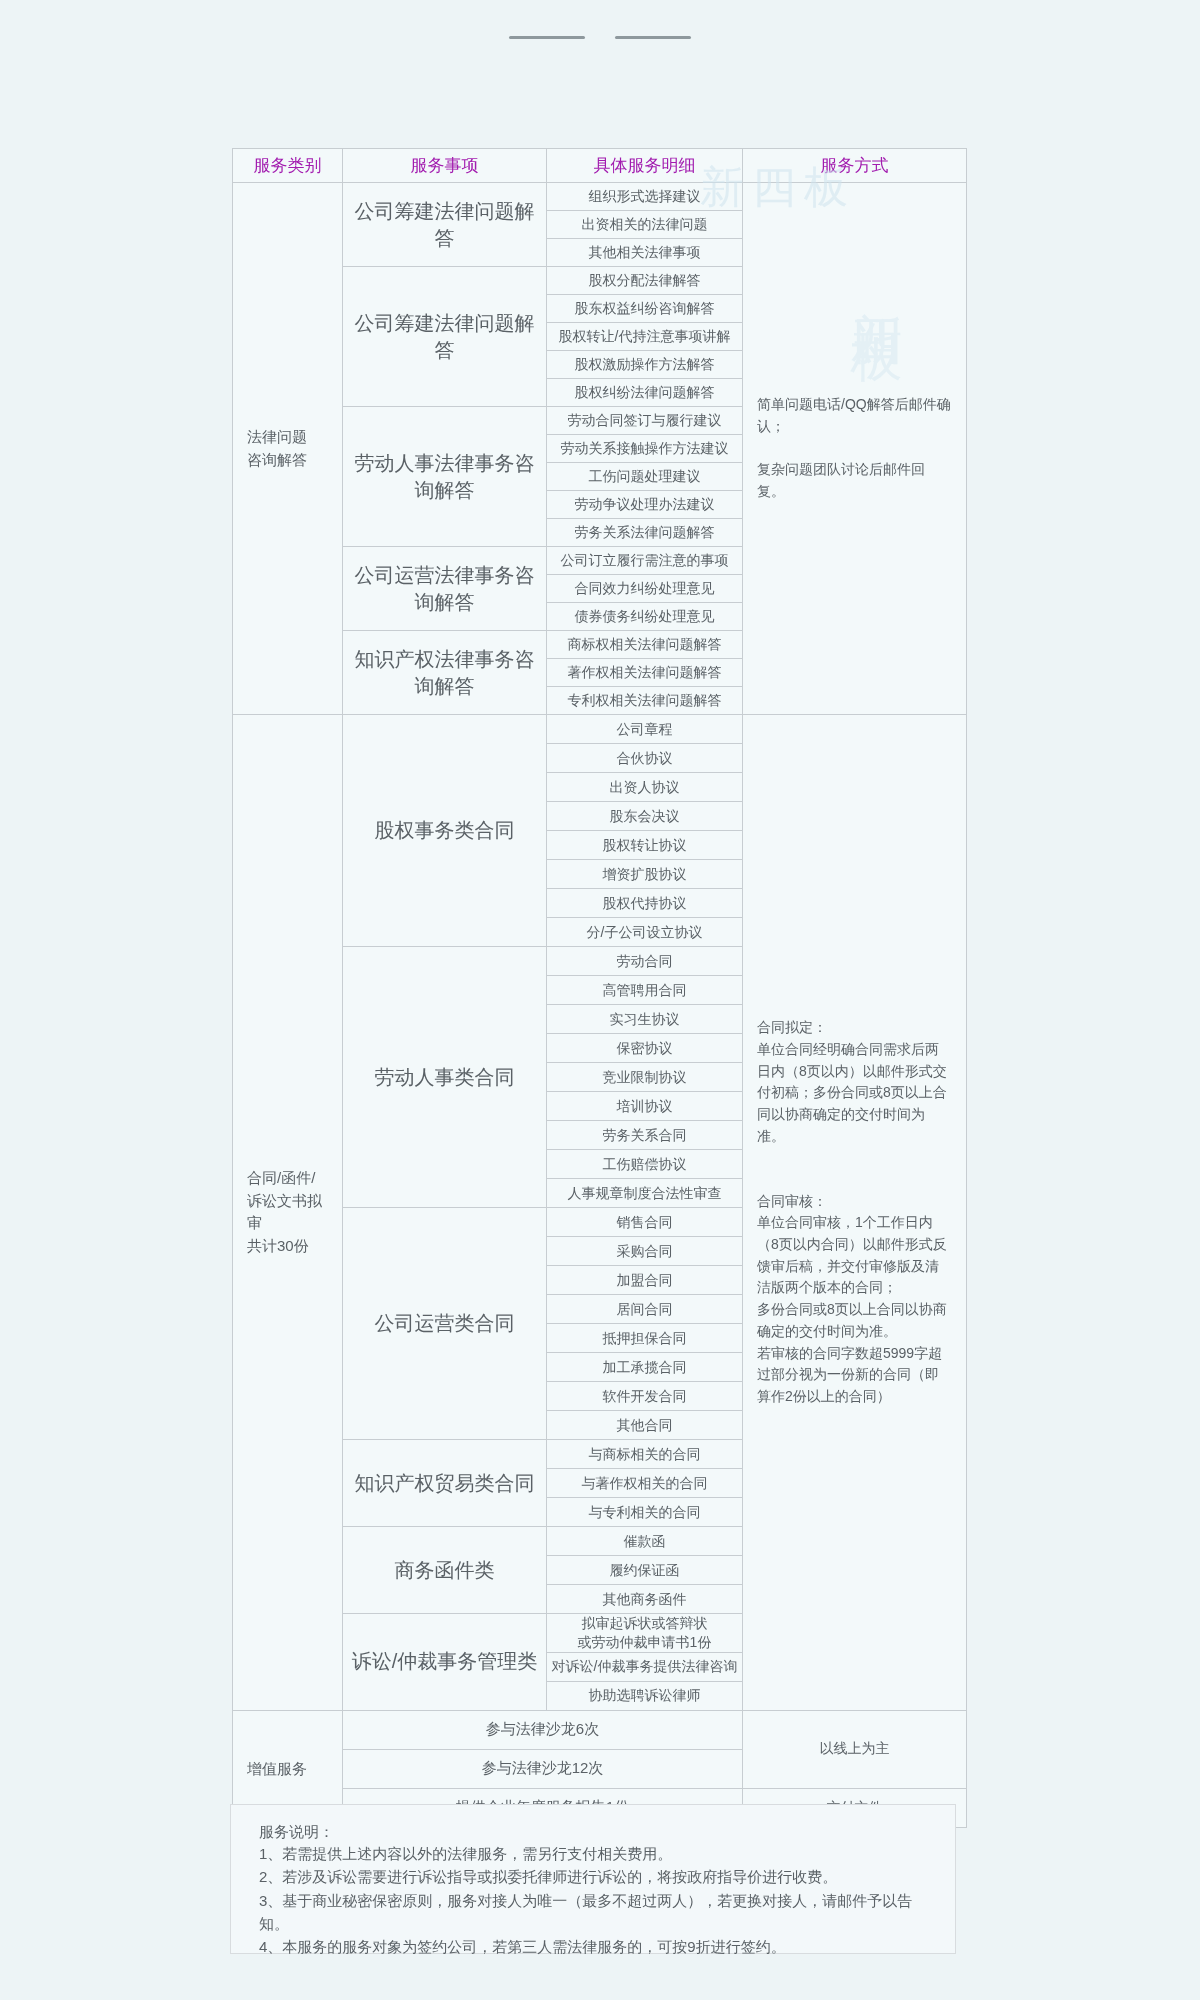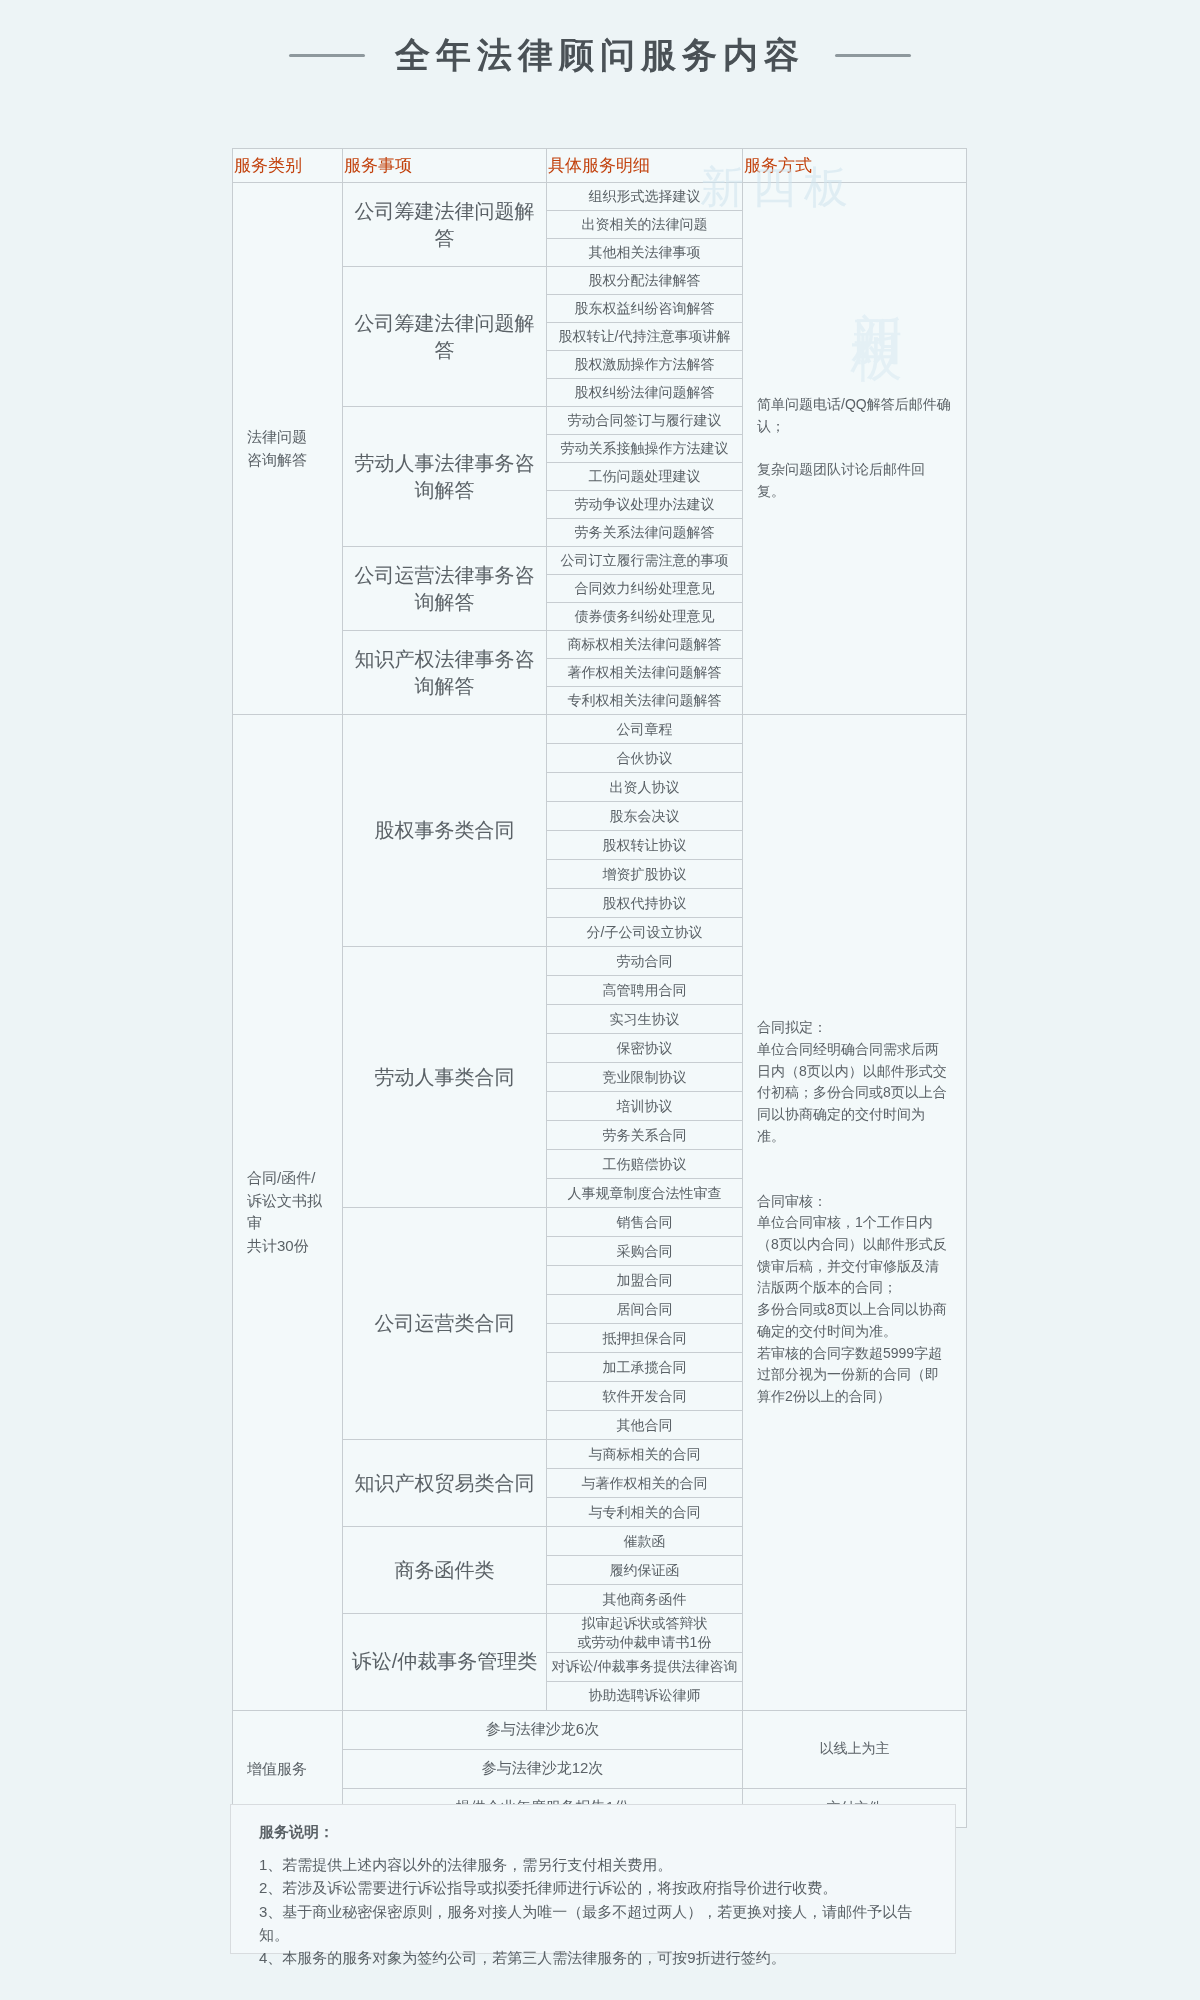--- a/index.html
+++ b/index.html
@@ -34,21 +34,21 @@
   .service-table col.c1{width:110px;}
   .service-table col.c2{width:204px;}
   .service-table col.c3{width:196px;}
   .service-table col.c4{width:224px;}
   .service-table th,.service-table td{
     border:1px solid #c7cdd1;
     background:#f3f9fa;
     font-weight:400;
   }
   .service-table th{
-    height:31px;font-size:17px;color:#c2410c;text-align:left;
+    height:31px;font-size:17px;color:#a21caf;text-align:center;
   }
   .cell{font-size:14px;color:#5a6166;}
   .category-cell{
     white-space:pre-line;text-align:left;vertical-align:middle;
     padding:0 6px 0 14px;font-size:15px;line-height:1.5;
   }
   .group-cell{text-align:center;vertical-align:middle;font-size:20px;padding:0 4px;}
   .detail-cell{
     text-align:center;vertical-align:middle;height:27px;
     white-space:pre-line;line-height:1.35;padding:0 4px;
@@ -59,35 +59,34 @@
     padding:10px 14px;line-height:1.55;font-size:14px;
   }
   .va-label-cell{text-align:center;vertical-align:middle;height:36px;font-size:15px;}
   .center-mode{text-align:center;padding:8px 6px;}
   
   .notes-box{
     position:absolute;left:230px;top:1804px;width:726px;height:150px;
     background:#f3f8fa;border:1px solid #d8dcdf;z-index:2;
     box-sizing:border-box;padding:18px 20px 0 28px;
   }
-  .notes-title{font-size:15px;color:#5a6166;margin-bottom:11px;font-weight:bold;}
+  .notes-title{font-size:15px;color:#5a6166;}
   .note-line{font-size:15px;color:#5a6166;line-height:1.55;}
 </style>
 </head>
 <body>
 
 <div class="page">
 
   <span class="wm wm1">新四板</span>
   <span class="wm wm2">新四板</span>
 
   <div class="header">
     <div class="title-row">
       <span class="dash"></span>
-      <h1 class="page-title">全年法律顾问服务内容</h1>
       <span class="dash"></span>
     </div>
   </div>
 
   <table class="service-table">
     <colgroup>
       <col class="c1">
         <col class="c2">
         <col class="c3">
         <col class="c4">

